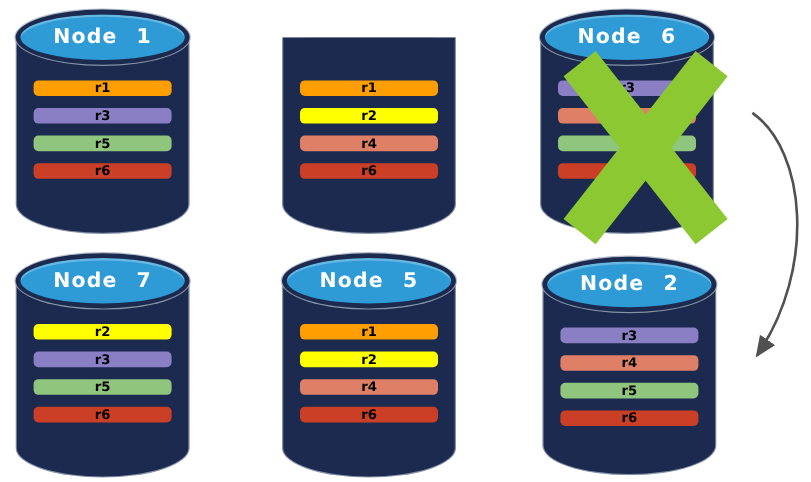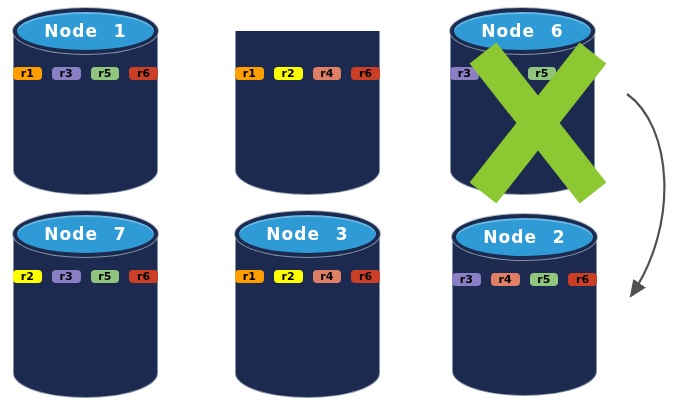--- a/index.html
+++ b/index.html
@@ -24,21 +24,21 @@
     border-radius:50%;
     z-index:2;display:flex;align-items:center;justify-content:center;
     box-shadow:inset 0 2px 0 rgba(255,255,255,0.28), 0 0 0 1px var(--edge);
   }
   .node-title{
     color:#ffffff;font-weight:bold;font-size:17px;
     letter-spacing:1px;word-spacing:9px;
   }
   .bars{
     position:absolute;top:59px;left:0;right:0;z-index:3;
-    display:flex;flex-direction:row;align-items:center;gap:10px;
+    display:flex;flex-direction:column;align-items:center;gap:10px;
   }
   .bar{
     width:115px;height:13px;border-radius:4px;
     font-weight:bold;font-size:11px;line-height:13px;text-align:center;color:#000;
     background:#888;
   }
   .xmark{position:absolute;left:8px;top:40px;z-index:5;overflow:visible;}
   .xmark line{stroke:var(--x);stroke-width:34;stroke-linecap:butt;}
   #arrow-overlay{position:absolute;left:0;top:0;z-index:4;pointer-events:none;}
   #arrow-overlay path.curve{fill:none;stroke:var(--arrow);stroke-width:2.2px;}
@@ -98,21 +98,21 @@
       <div class="bar" style="background: rgb(255, 255, 0);">r2</div>
       <div class="bar" style="background: rgb(138, 126, 196);">r3</div>
       <div class="bar" style="background: rgb(143, 197, 125);">r5</div>
       <div class="bar" style="background: rgb(204, 63, 39);">r6</div>
     </div>
   </div>
 
   <div class="node" style="left:235px;top:211px;">
     <div class="cyl-body"></div>
     <div class="cyl-top">
-      <span class="node-title">Node 3</span>
+      <span class="node-title">Node 5</span>
     </div>
     <div class="bars">
       <div class="bar" style="background: rgb(255, 158, 0);">r1</div>
       <div class="bar" style="background: rgb(255, 255, 0);">r2</div>
       <div class="bar" style="background: rgb(223, 128, 102);">r4</div>
       <div class="bar" style="background: rgb(204, 63, 39);">r6</div>
     </div>
   </div>
 
   <div class="node" style="left:452px;top:214px;height:182px;">

